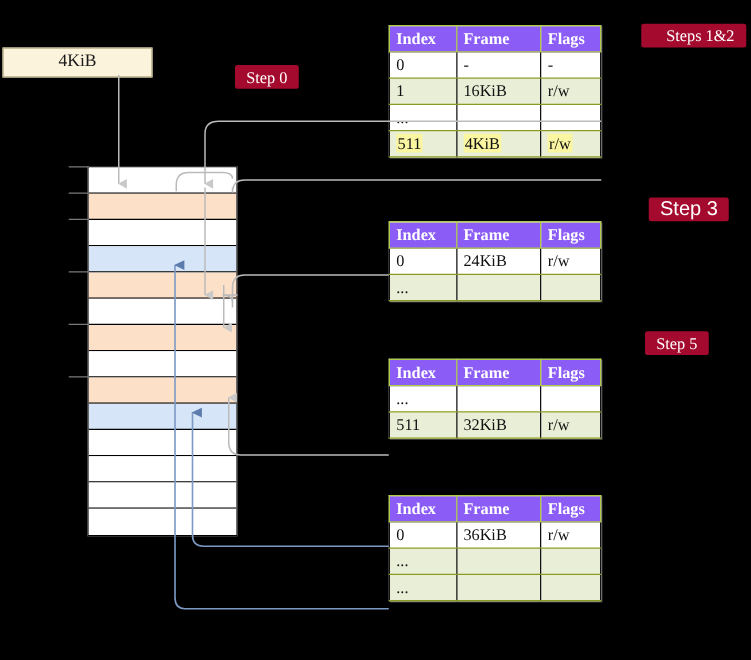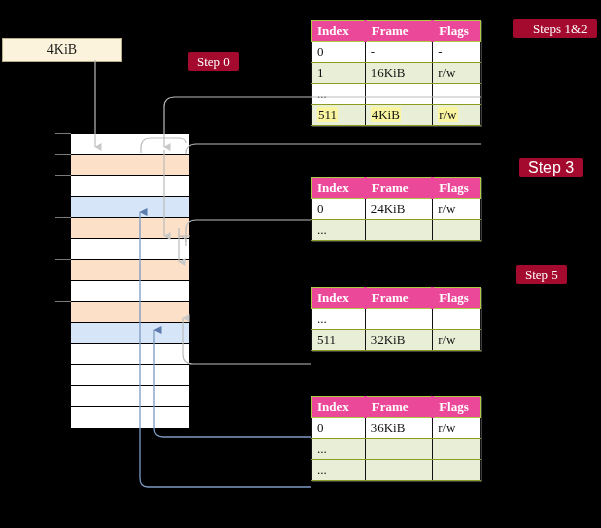--- a/index.html
+++ b/index.html
@@ -92,27 +92,27 @@
   .ptable th, .ptable td {
     border: 1px solid #8A9B1F;
     padding: 2px 5px;
     text-align: left;
     height: 20px;
     box-sizing: border-box;
     font-weight: normal;
     white-space: nowrap;
   }
   .ptable th {
-    background: #ec4899;
+    background: #8b5cf6;
     color: #ffffff;
     font-weight: bold;
     font-size: 13px;
     border-color: #AECB44;
   }
-  .ptable th + th { border-left: 3px solid #ec4899; }
+  .ptable th + th { border-left: 1px solid #ec4899; }
   .ptable td { border-left: 1px solid #111111; border-right: 1px solid #111111; }
   .ptable tr.alt td { background: #E9EED6; }
   .ptable td.c-idx   { width: 54px; }
   .ptable td.c-frame { width: 68px; }
   .ptable td.c-flags { width: 48px; }
   .ptable th.c-idx   { width: 54px; }
   .ptable th.c-frame { width: 68px; }
   .ptable th.c-flags { width: 48px; }
   .hl { background: #FAF5A0; padding: 0 1px; }
 

